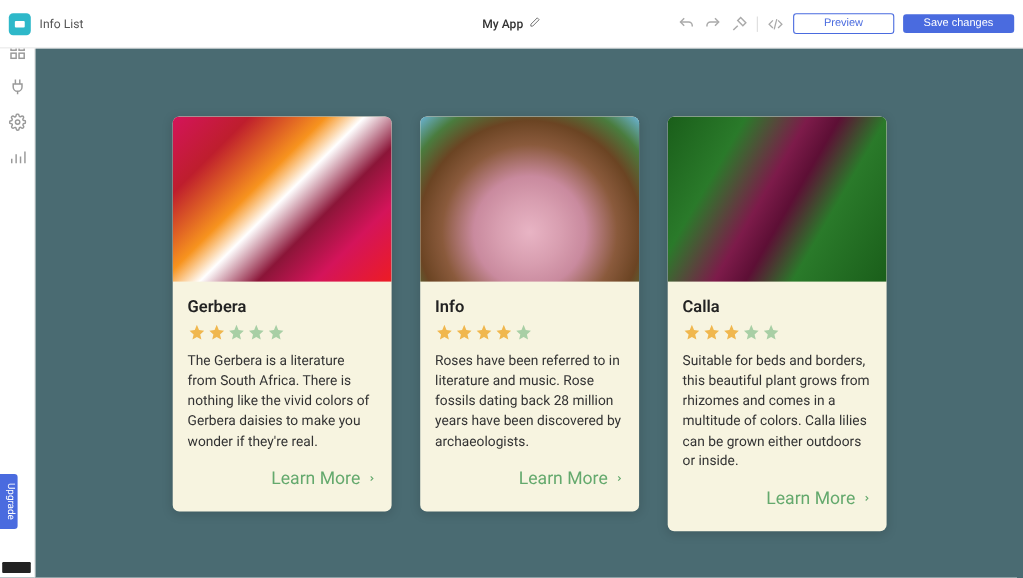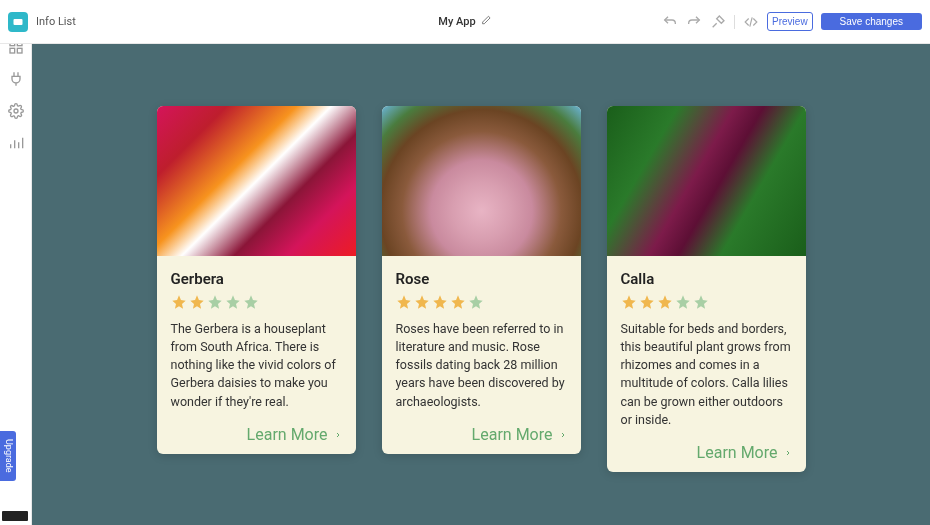--- a/index.html
+++ b/index.html
@@ -9,28 +9,28 @@
     .sidebar-icon { width: 18px; height: 18px; display: flex; align-items: center; justify-content: center; color: #999; cursor: pointer; }
     
     .topbar { position: absolute; left: 0; top: 0; right: 0; height: 44px; background: #fff; border-bottom: 1px solid #e8e8e8; display: flex; align-items: center; padding: 0 8px; z-index: 11; }
     .logo-badge { width: 20px; height: 20px; background: #2eb8c9; border-radius: 4px; display: flex; align-items: center; justify-content: center; margin-right: 8px; }
     .logo-badge svg { width: 12px; height: 12px; }
     .page-title { font-size: 11px; color: #555; }
     .center-title { position: absolute; left: 50%; transform: translateX(-50%); display: flex; align-items: center; gap: 6px; font-size: 11px; color: #333; font-weight: 500; }
     .topbar-right { margin-left: auto; display: flex; align-items: center; gap: 8px; }
     .tb-icon { width: 16px; height: 16px; color: #aaa; cursor: pointer; display: flex; align-items: center; justify-content: center; }
     .divider { width: 1px; height: 14px; background: #ddd; }
-    .btn-preview { border: 1px solid #4a6bdf; color: #4a6bdf; background: #fff; padding: 3px 4px; font-size: 10px; border-radius: 3px; cursor: pointer; }
+    .btn-preview { border: 1px solid #4a6bdf; color: #4a6bdf; background: #fff; padding: 3px 27px; font-size: 10px; border-radius: 3px; cursor: pointer; }
     .btn-save { background: #4a6bdf; color: #fff; border: none; padding: 3px 19px; font-size: 10px; border-radius: 3px; cursor: pointer; }
     
     .canvas { position: absolute; left: 32px; top: 28px; right: 0; bottom: 0; background: #4a6b72; display: flex; align-items: flex-start; justify-content: center; gap: 26px; padding-top: 78px; }
     
     .card { width: 199px; background: #f7f4e0; border-radius: 6px; overflow: hidden; box-shadow: 0 2px 10px rgba(0,0,0,0.15); display: flex; flex-direction: column; }
     .card-img { width: 100%; height: 150px; background-size: cover; background-position: center; }
-    .card-body { padding: 14px 14px 10px; display: flex; flex-direction: column; flex: 1; }
+    .card-body { padding: 14px 14px 21px; display: flex; flex-direction: column; flex: 1; }
     .card-title { font-size: 15px; font-weight: 600; color: #222; margin-bottom: 6px; }
     .stars { display: flex; gap: 2px; margin-bottom: 10px; }
     .star { width: 16px; height: 16px; }
     .card-desc { font-size: 12.5px; color: #333; line-height: 1.45; margin-bottom: 14px; flex: 1; }
     .card-link { align-self: flex-end; color: #64a96d; font-size: 16px; display: flex; align-items: flex-start; gap: 6px; cursor: pointer; }
     
     .img-gerbera { background: linear-gradient(135deg, #d4145a 0%, #be1e2d 20%, #f7931e 40%, #fff 50%, #8b1538 65%, #d4145a 80%, #ed1c24 100%); }
     .img-rose { background: radial-gradient(circle at 50% 70%, #e8b4c4 0%, #d89eb0 20%, #c98a9e 35%, #8a5a3c 55%, #6b4423 70%, #4a7c3e 85%, #6bb3d6 100%); }
     .img-calla { background: linear-gradient(120deg, #1a5e1a 0%, #2a7a2a 25%, #7d1b4a 45%, #5d0f35 55%, #2a7a2a 70%, #1a5e1a 100%); }
     
@@ -132,33 +132,33 @@
           <svg class="star" viewBox="0 0 24 24" fill="#a8cfa5">
             <path d="M12 2l2.9 6.9L22 10l-5.5 5 1.6 7L12 18.5 5.9 22l1.6-7L2 10l7.1-1.1L12 2z"></path>
           </svg>
           <svg class="star" viewBox="0 0 24 24" fill="#a8cfa5">
             <path d="M12 2l2.9 6.9L22 10l-5.5 5 1.6 7L12 18.5 5.9 22l1.6-7L2 10l7.1-1.1L12 2z"></path>
           </svg>
           <svg class="star" viewBox="0 0 24 24" fill="#a8cfa5">
             <path d="M12 2l2.9 6.9L22 10l-5.5 5 1.6 7L12 18.5 5.9 22l1.6-7L2 10l7.1-1.1L12 2z"></path>
           </svg>
         </div>
-        <div class="card-desc">The Gerbera is a houseplant from South Africa. There is nothing like the vivid colors of Gerbera daisies to make you wonder if they're real.</div>
+        <div class="card-desc">The Gerbera is a literature from South Africa. There is nothing like the vivid colors of Gerbera daisies to make you wonder if they're real.</div>
         <div class="card-link">
           <span>Learn More</span>
           <span><svg width="8" height="10" viewBox="0 0 24 24" fill="none" stroke="#64a96d" stroke-width="3">
               <polyline points="9 18 15 12 9 6"></polyline>
             </svg></span>
         </div>
       </div>
     </div>
     <div class="card">
       <div class="card-img img-rose"></div>
       <div class="card-body">
-        <div class="card-title">Rose</div>
+        <div class="card-title">Info</div>
         <div class="stars">
           <svg class="star" viewBox="0 0 24 24" fill="#f0b74e">
             <path d="M12 2l2.9 6.9L22 10l-5.5 5 1.6 7L12 18.5 5.9 22l1.6-7L2 10l7.1-1.1L12 2z"></path>
           </svg>
           <svg class="star" viewBox="0 0 24 24" fill="#f0b74e">
             <path d="M12 2l2.9 6.9L22 10l-5.5 5 1.6 7L12 18.5 5.9 22l1.6-7L2 10l7.1-1.1L12 2z"></path>
           </svg>
           <svg class="star" viewBox="0 0 24 24" fill="#f0b74e">
             <path d="M12 2l2.9 6.9L22 10l-5.5 5 1.6 7L12 18.5 5.9 22l1.6-7L2 10l7.1-1.1L12 2z"></path>
           </svg>

